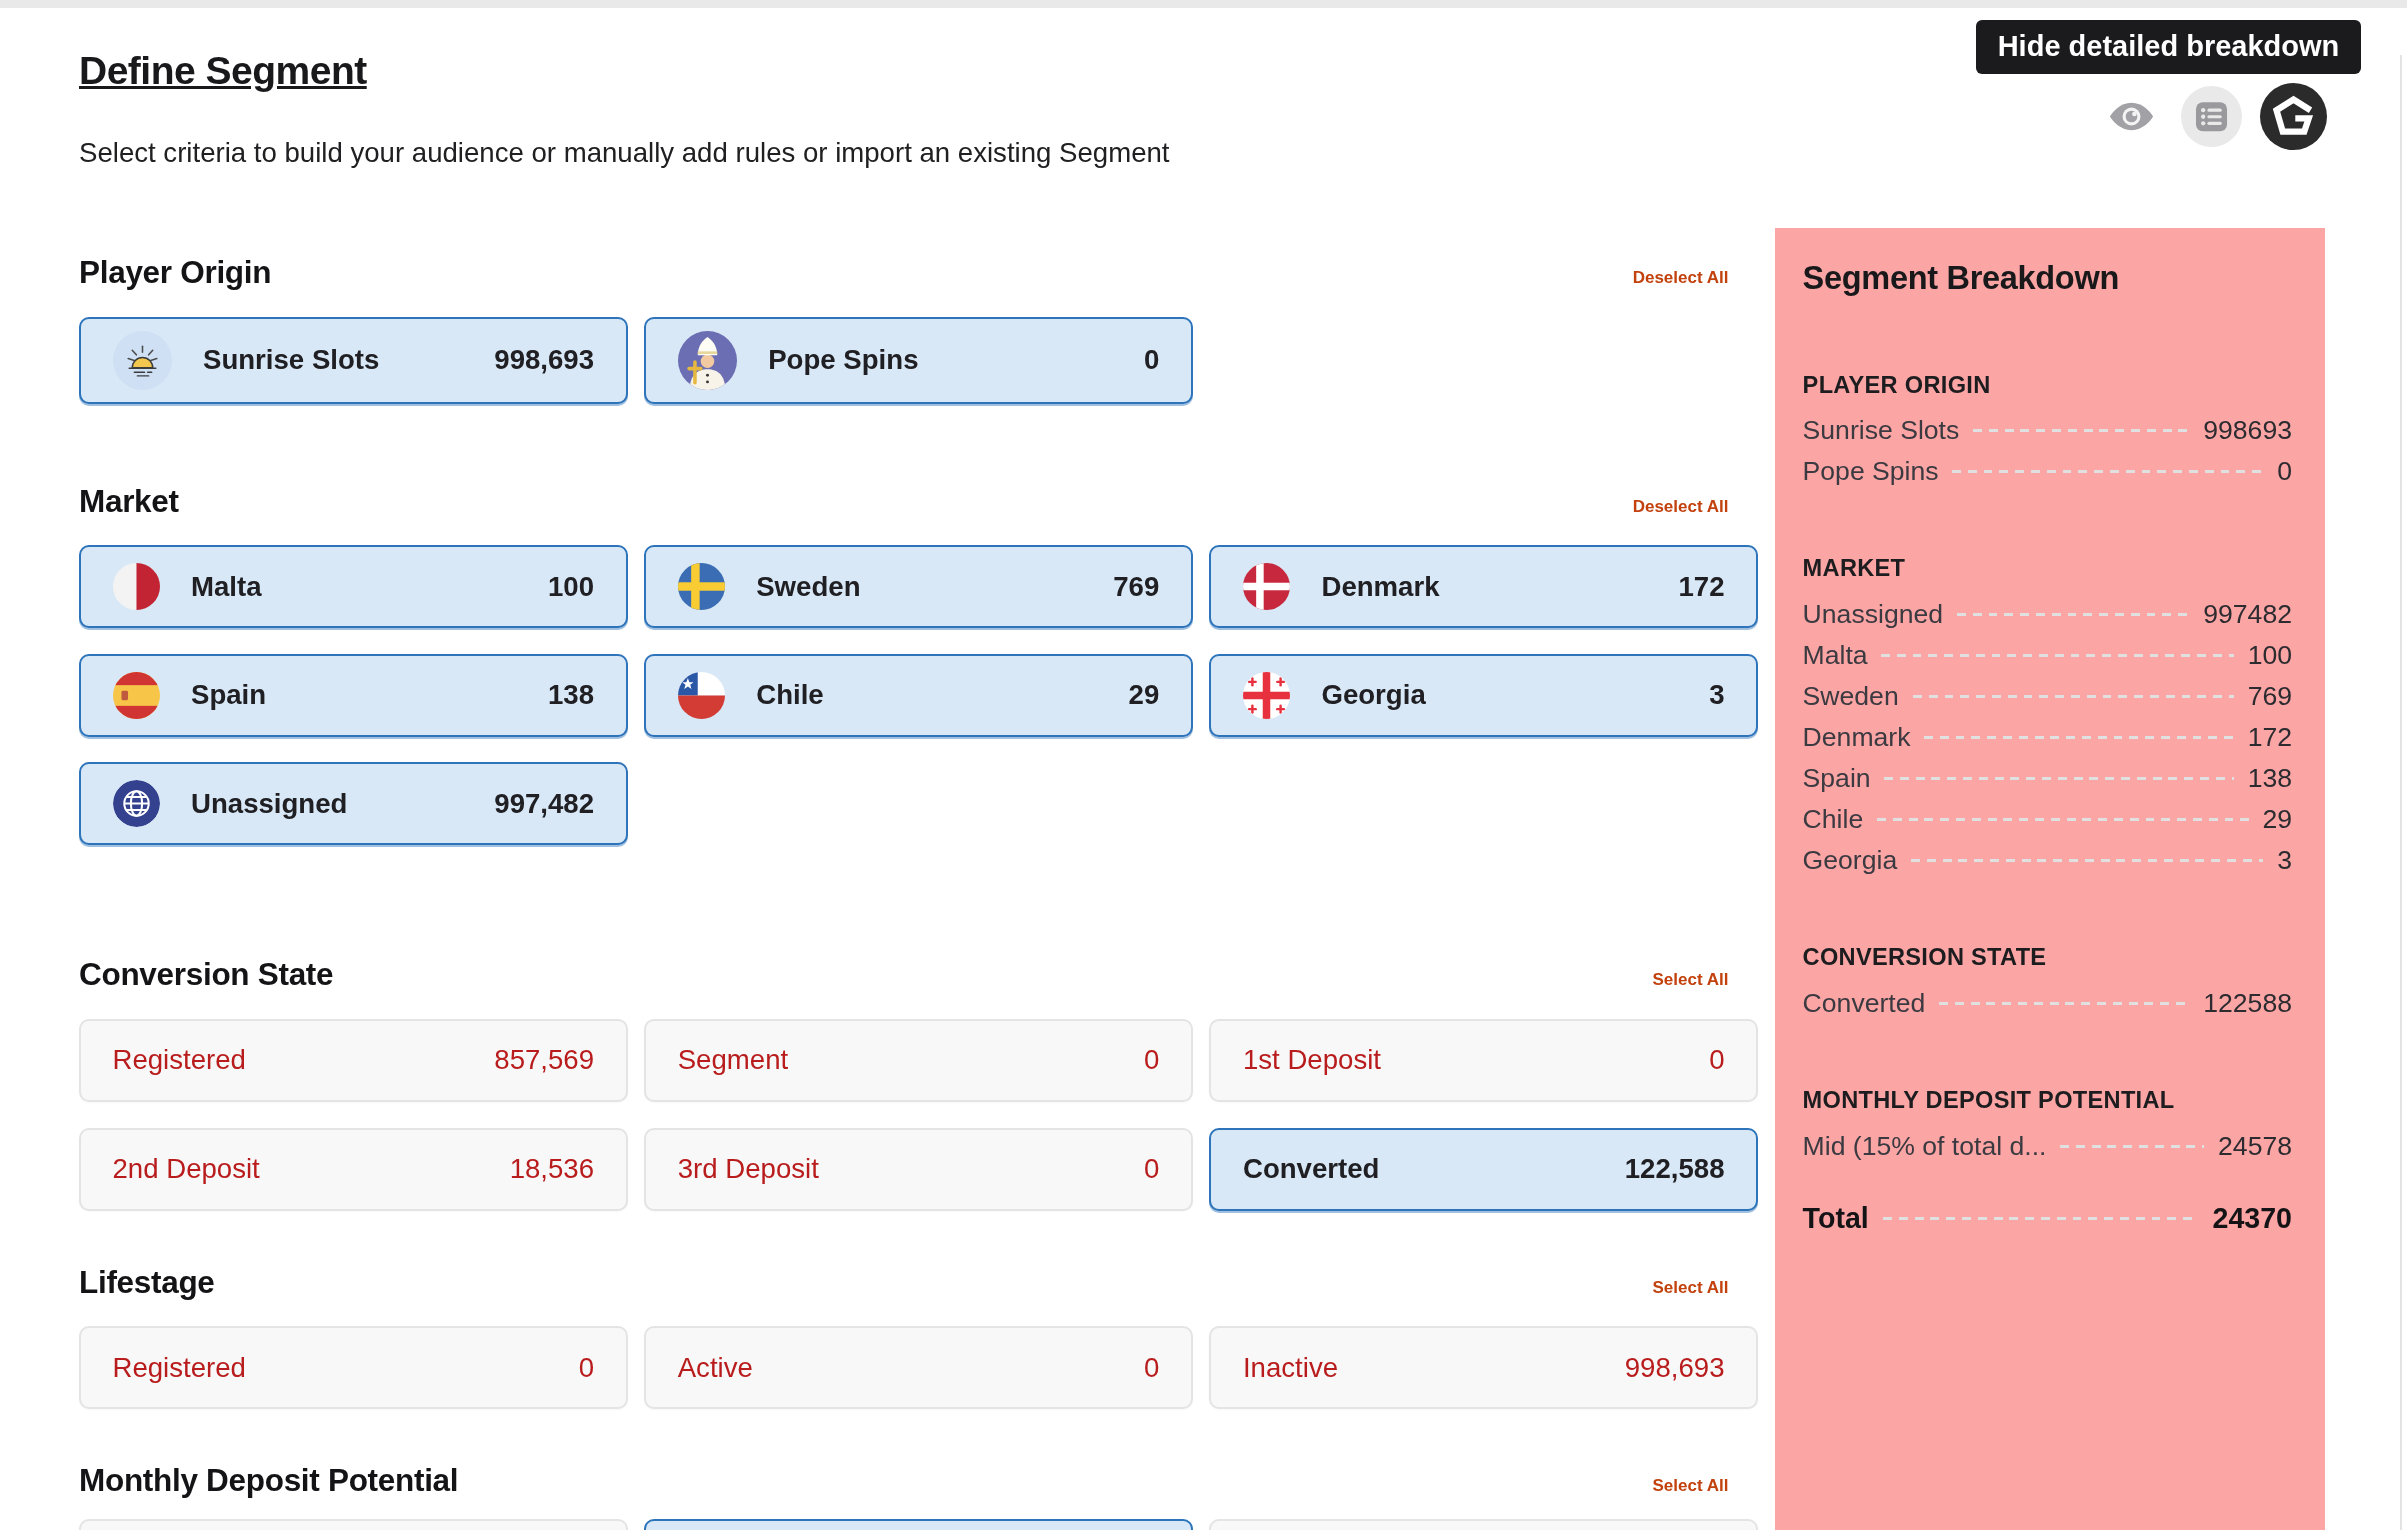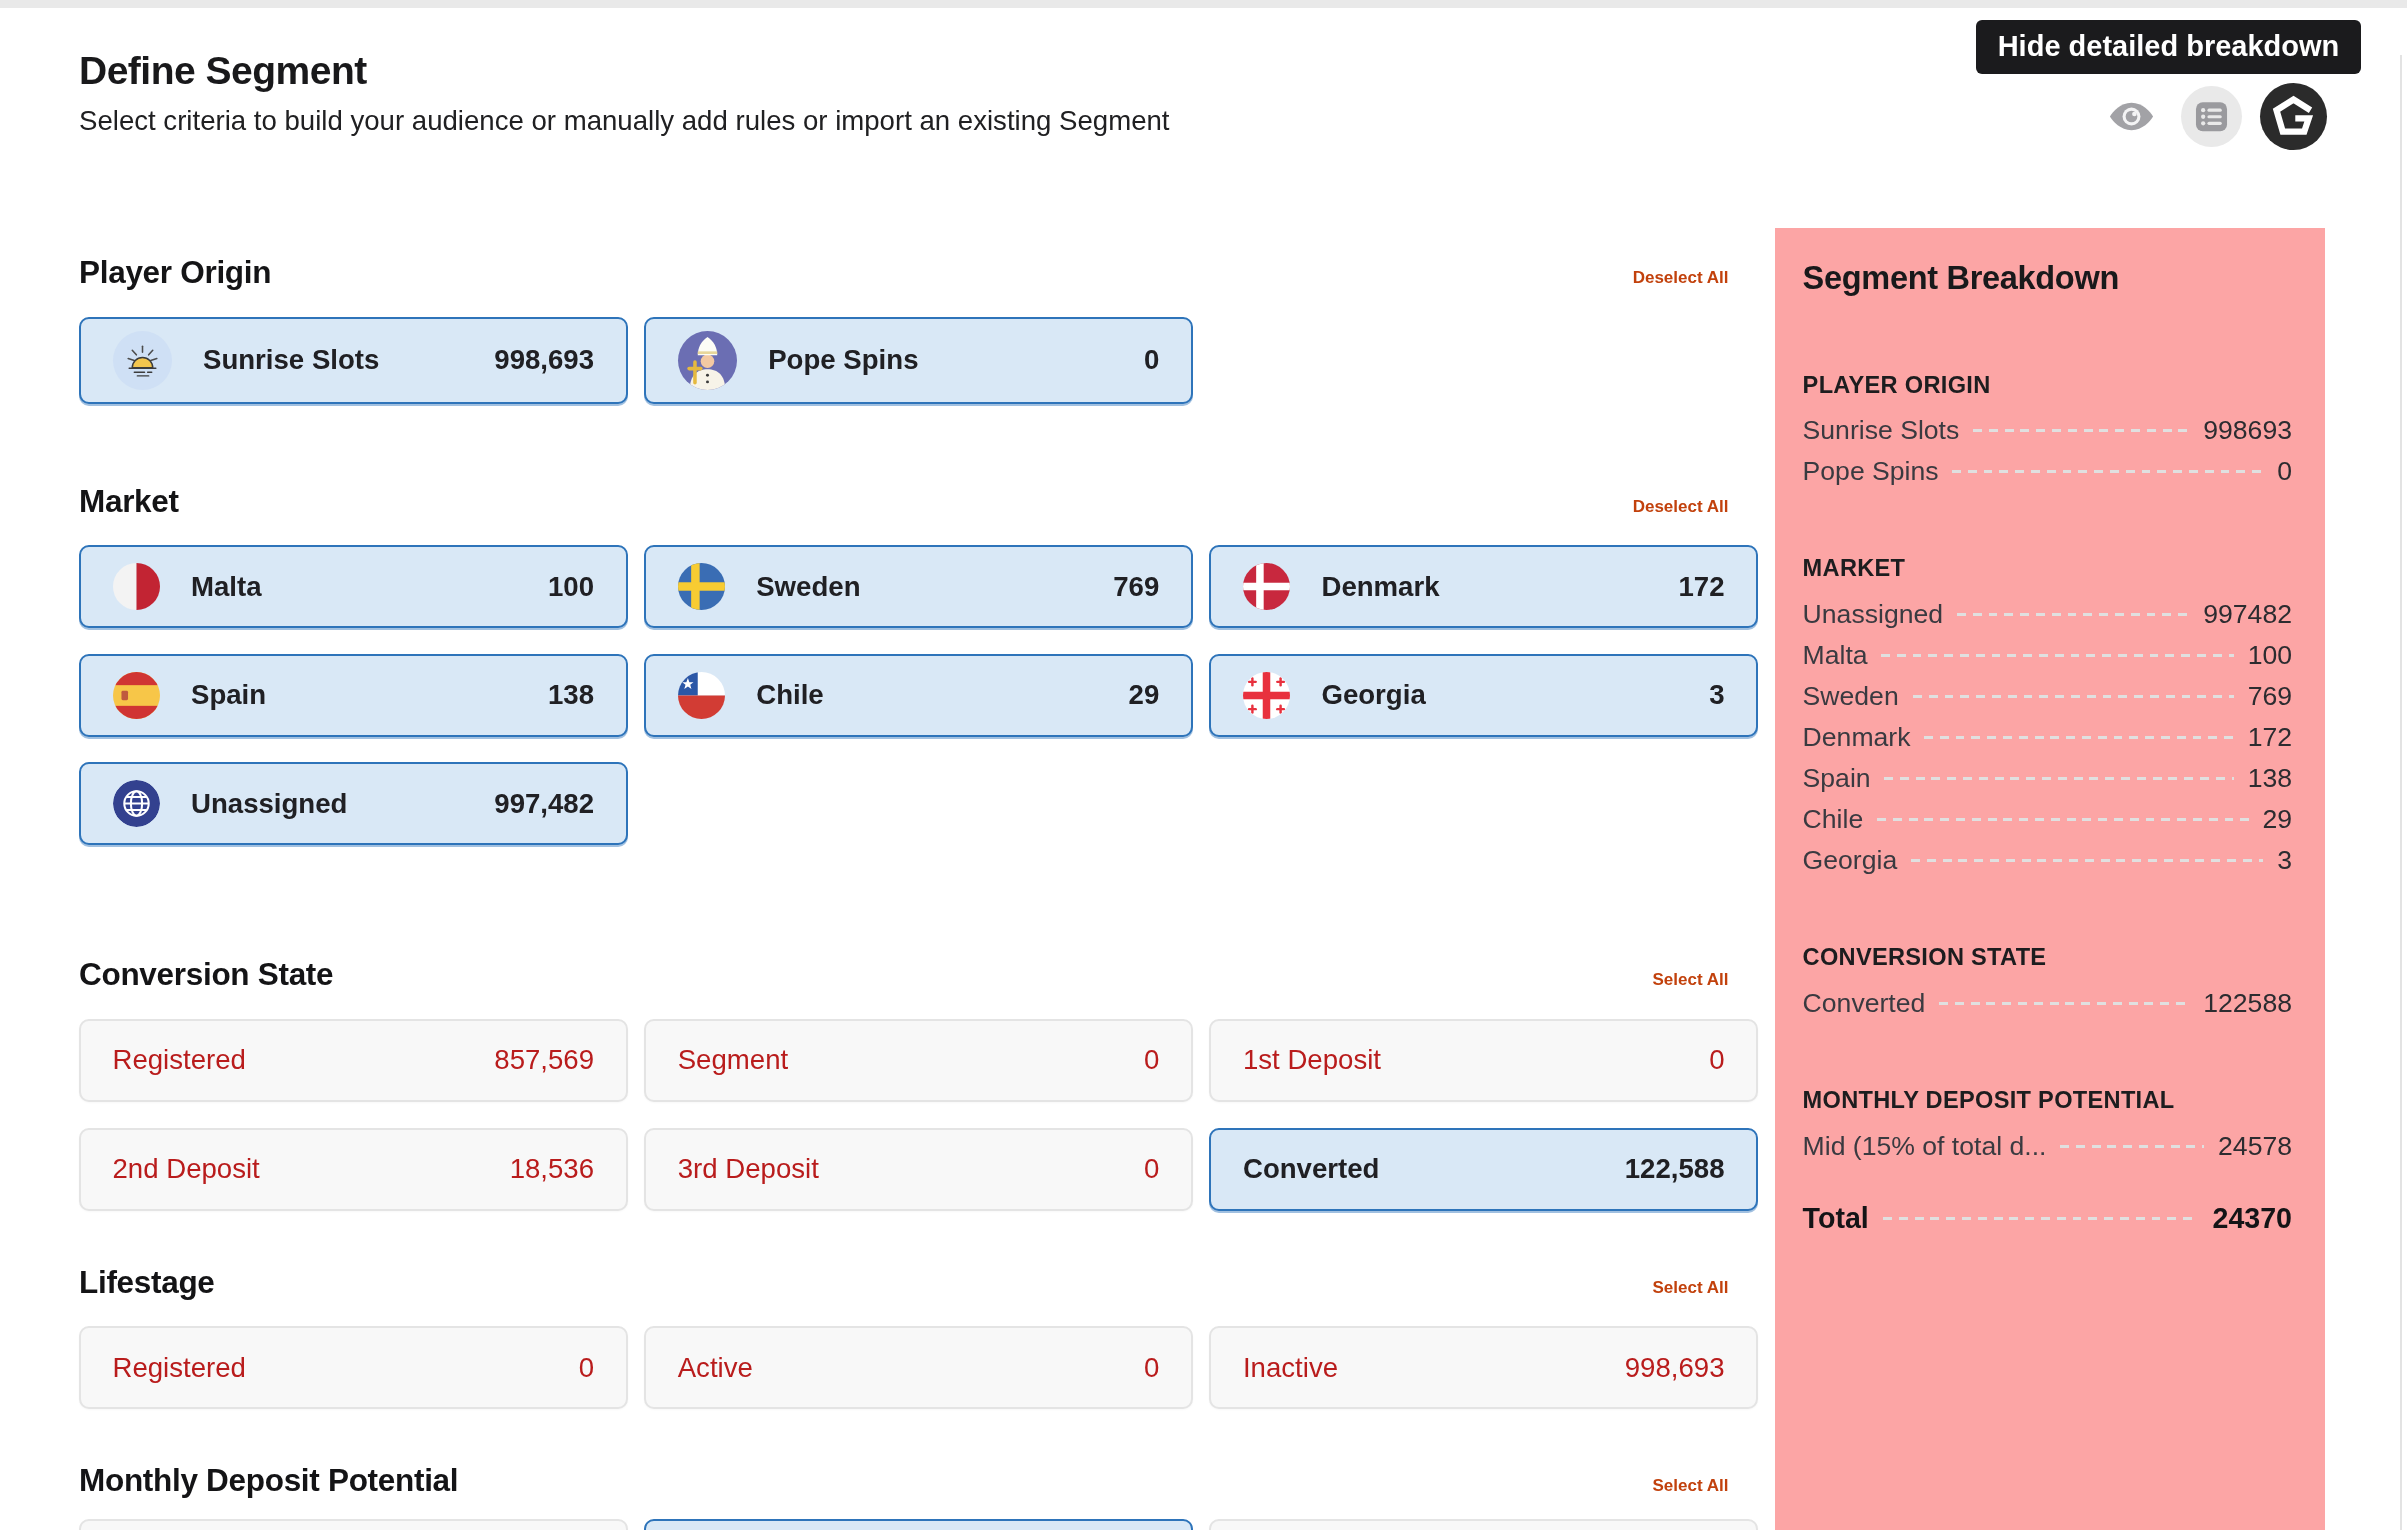--- a/index.html
+++ b/index.html
@@ -5,22 +5,22 @@
   html,body{margin:0;padding:0;}
   body{
     width:2408px;height:1531px;position:relative;overflow:hidden;
     background:#ffffff;font-family:"Liberation Sans", sans-serif;color:#1d1d1f;
   }
   .top-strip{position:absolute;top:0;left:0;right:0;height:7.9px;background:#e9e9e9;}
   .scrollbar-line{position:absolute;top:55px;bottom:0;right:5.9px;width:2px;background:#e3e3e3;}
 
   
   .page-header{position:absolute;left:79px;top:49px;}
-  .page-title{font-size:39px;font-weight:bold;letter-spacing:-0.5px;color:#19191b;}
-  .page-subtitle{margin-top:12px;font-size:27.6px;color:#202022;}
+  .page-title{font-size:39px;font-weight:bold;letter-spacing:-0.5px;color:#19191b;text-decoration:underline;}
+  .page-subtitle{margin-top:44px;font-size:27.6px;color:#202022;}
 
   .tooltip{
     position:absolute;top:19.7px;right:47px;background:#1b1b1d;color:#fff;
     font-size:29px;font-weight:bold;padding:10.8px 21.7px;border-radius:6px;white-space:nowrap;
   }
   .controls{position:absolute;top:83px;right:81px;display:flex;align-items:center;gap:17.7px;}
   .eye-wrap{display:flex;margin-right:7.9px;}
   .icon-btn{width:61px;height:61px;border-radius:50%;background:#e9e9e9;display:flex;align-items:center;justify-content:center;}
   .logo-btn{width:67px;height:67px;border-radius:50%;background:#2b2b2b;display:flex;align-items:center;justify-content:center;}
 

